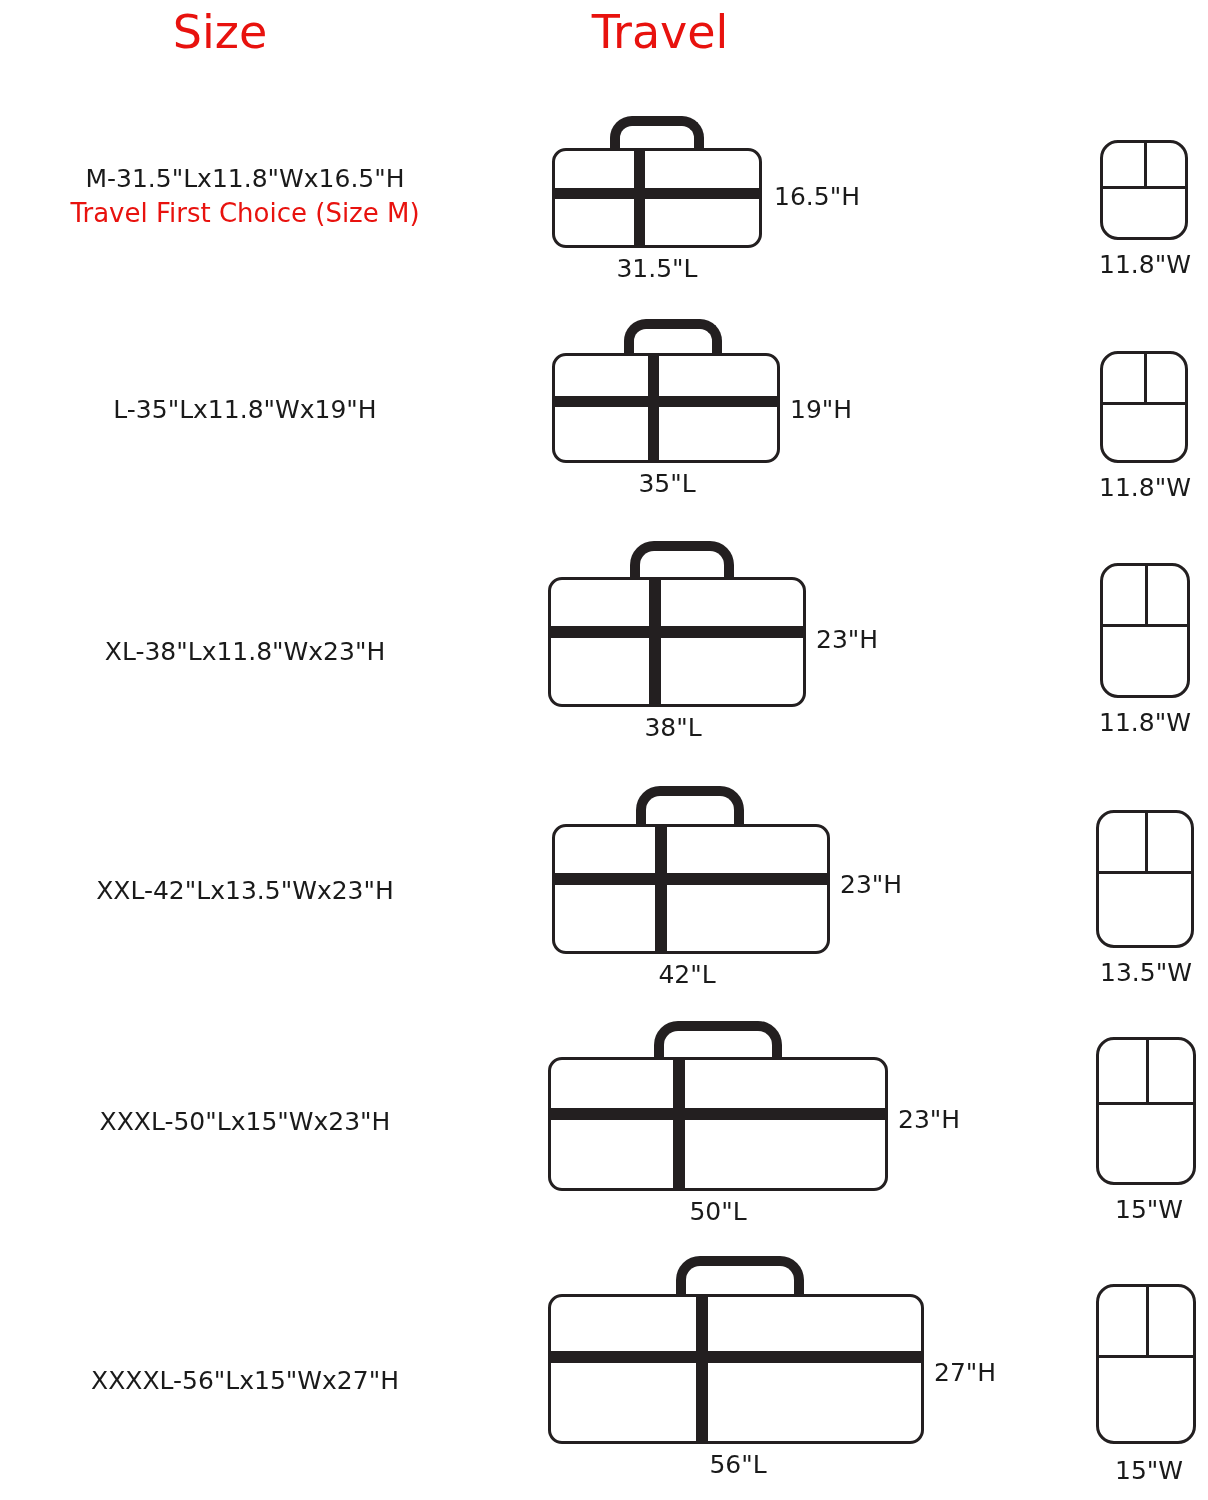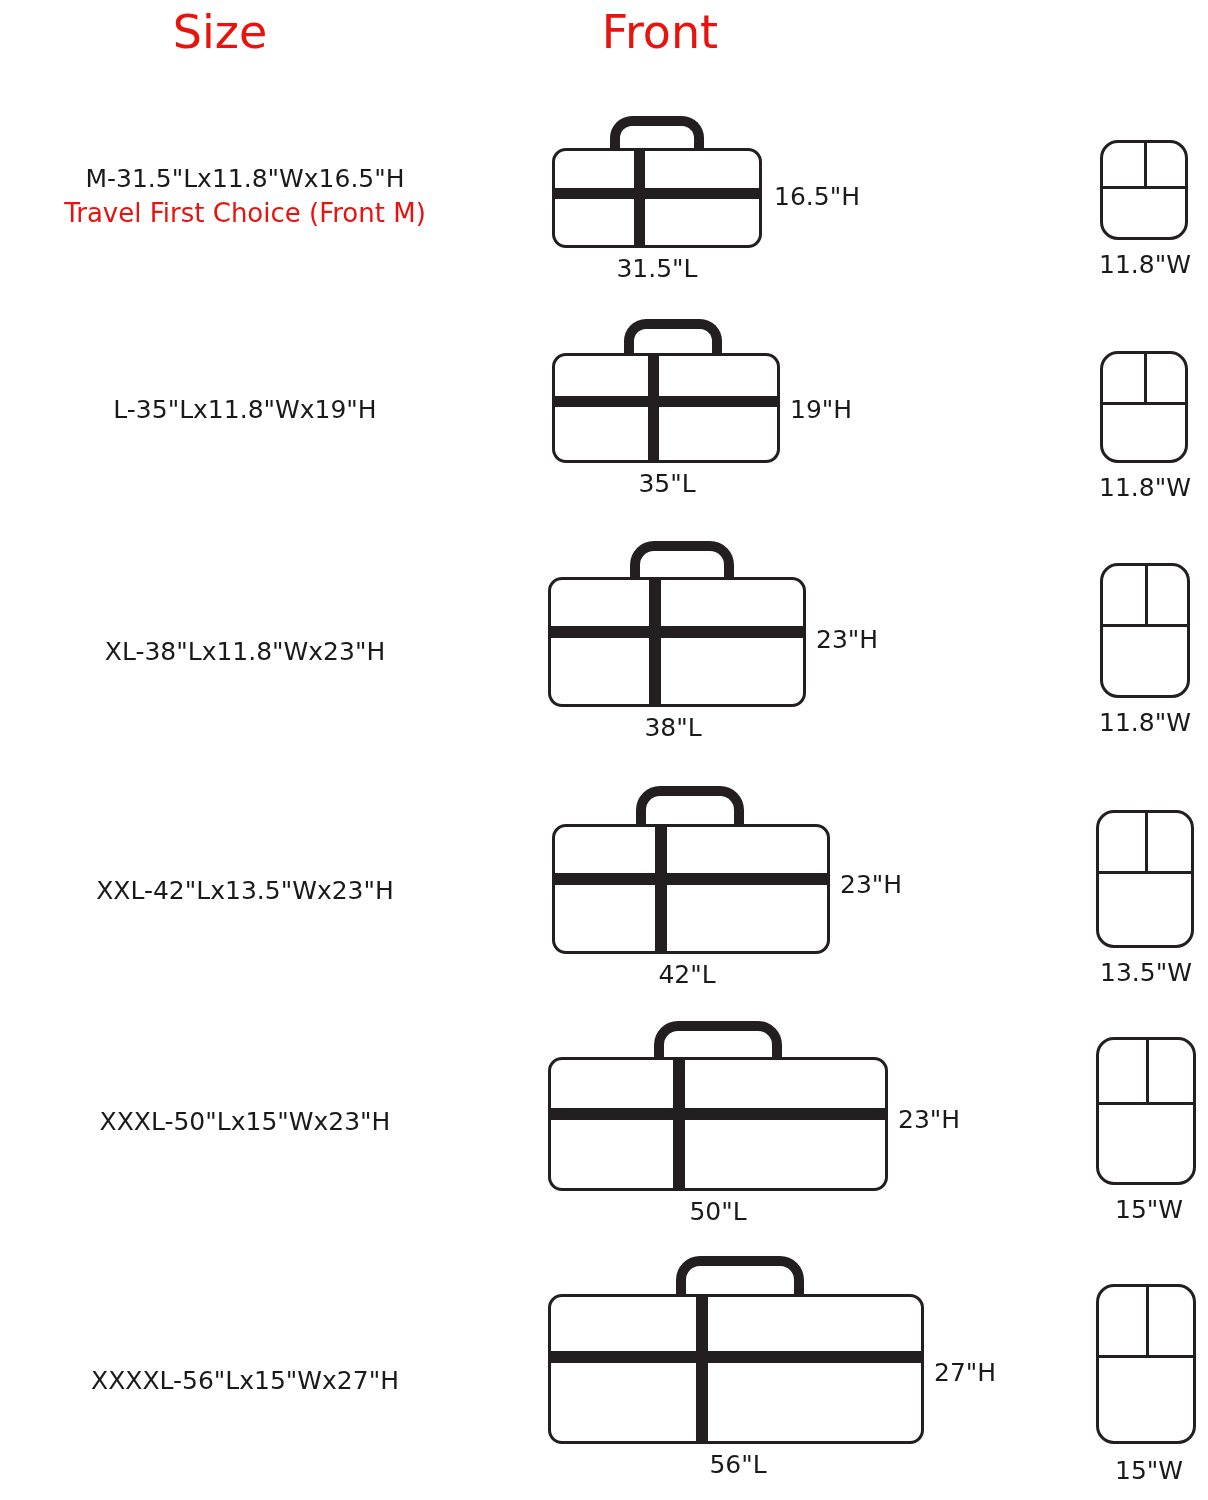--- a/index.html
+++ b/index.html
@@ -143,27 +143,27 @@
     color: #1a1a1a;
   }
 </style>
 </head>
 <body>
 
 <div class="sheet">
 
   <div class="header">
     <div class="h-cell h-size">Size</div>
-    <div class="h-cell h-front">Front</div>
+    <div class="h-cell h-front">Travel</div>
   </div>
 
   <div class="row" style="top:100px;height:200px;">
     <div class="label-col" style="top:62px;">
       <span>M-31.5"Lx11.8"Wx16.5"H</span>
-      <span class="highlight">Travel First Choice (Front M)</span>
+      <span class="highlight">Travel First Choice (Size M)</span>
     </div>
 
     <div class="front-wrap" style="left:552px;top:8px;width:300px;height:220px;">
       <div class="handle" style="left:58px;top:8px;width:94px;height:48px;border-radius:22px 22px 0 0;"></div>
       <div class="bag" style="left:0;top:40px;width:210px;height:100px;">
         <div class="strap-h" style="top:37px;width:204px;height:11px;"></div>
         <div class="strap-v" style="left:79px;width:11px;height:94px;"></div>
       </div>
       <div class="dim-h" style="left:222px;top:74px;">16.5"H</div>
       <div class="dim-len" style="left:20px;top:146px;width:170px;">31.5"L</div>

